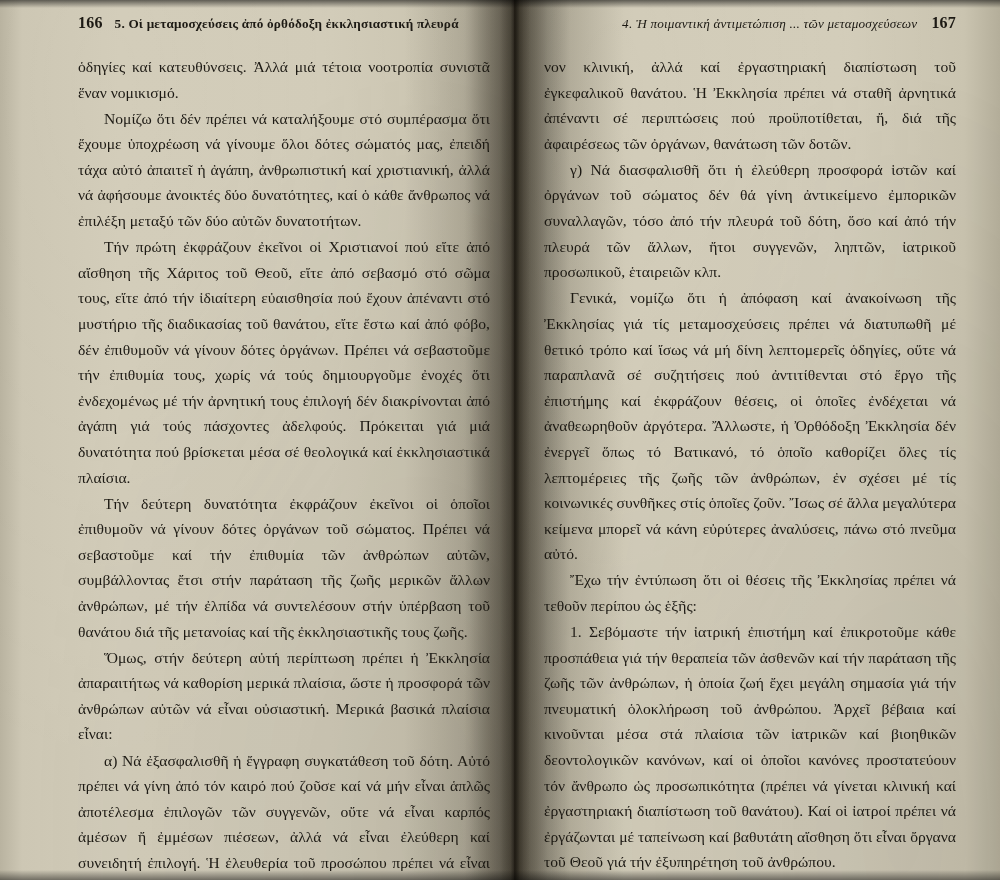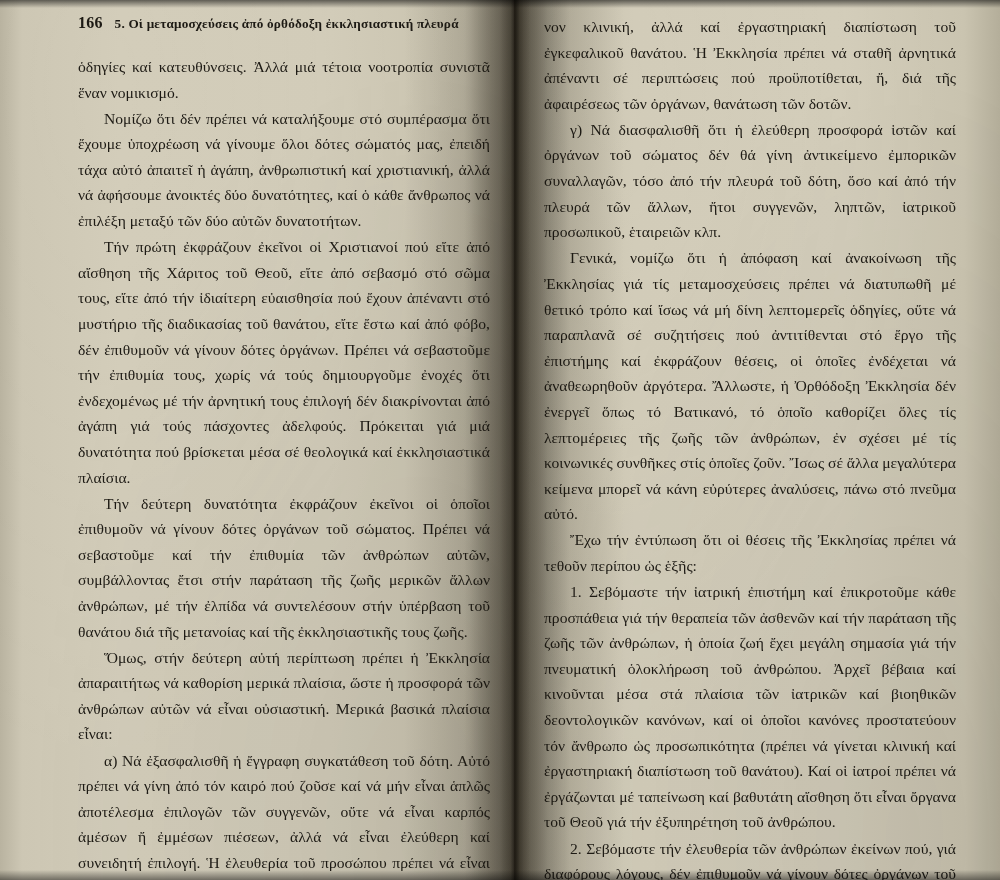--- a/index.html
+++ b/index.html
@@ -183,20 +183,24 @@
       <p class="para indent">α) Νά ἐξασφαλισθῆ ἡ ἔγγραφη συγκατάθεση τοῦ δότη. Αὐτό πρέπει νά γίνη ἀπό τόν καιρό πού ζοῦσε καί νά μήν εἶναι ἁπλῶς ἀποτέλεσμα ἐπιλογῶν τῶν συγγενῶν, οὔτε νά εἶναι καρπός ἀμέσων ἤ ἐμμέσων πιέσεων, ἀλλά νά εἶναι ἐλεύθερη καί συνειδητή ἐπιλογή. Ἡ ἐλευθερία τοῦ προσώπου πρέπει νά εἶναι σεβαστή.</p>
 
     </div>
     <div class="grain"></div>
     <div class="inner-shadow-left"></div>
     <div class="curl-left"></div>
   </div>
 
   <div class="page right">
     <div class="content">
+      <div class="runhead">
+        <span class="title">4. Ἡ ποιμαντική ἀντιμετώπιση ... τῶν μεταμοσχεύσεων</span>
+        <span class="folio">167</span>
+      </div>
       <p class="para">νον κλινική, ἀλλά καί ἐργαστηριακή διαπίστωση τοῦ ἐγκεφαλικοῦ θανάτου. Ἡ Ἐκκλησία πρέπει νά σταθῆ ἀρνητικά ἀπέναντι σέ περιπτώσεις πού προϋποτίθεται, ἤ, διά τῆς ἀφαιρέσεως τῶν ὀργάνων, θανάτωση τῶν δοτῶν.</p>
       <p class="para indent">γ) Νά διασφαλισθῆ ὅτι ἡ ἐλεύθερη προσφορά ἱστῶν καί ὀργάνων τοῦ σώματος δέν θά γίνη ἀντικείμενο ἐμπορικῶν συναλλαγῶν, τόσο ἀπό τήν πλευρά τοῦ δότη, ὅσο καί ἀπό τήν πλευρά τῶν ἄλλων, ἤτοι συγγενῶν, ληπτῶν, ἰατρικοῦ προσωπικοῦ, ἑταιρειῶν κλπ.</p>
       <p class="para indent">Γενικά, νομίζω ὅτι ἡ ἀπόφαση καί ἀνακοίνωση τῆς Ἐκκλησίας γιά τίς μεταμοσχεύσεις πρέπει νά διατυπωθῆ μέ θετικό τρόπο καί ἴσως νά μή δίνη λεπτομερεῖς ὁδηγίες, οὔτε νά παραπλανᾶ σέ συζητήσεις πού ἀντιτίθενται στό ἔργο τῆς ἐπιστήμης καί ἐκφράζουν θέσεις, οἱ ὁποῖες ἐνδέχεται νά ἀναθεωρηθοῦν ἀργότερα. Ἄλλωστε, ἡ Ὀρθόδοξη Ἐκκλησία δέν ἐνεργεῖ ὅπως τό Βατικανό, τό ὁποῖο καθορίζει ὅλες τίς λεπτομέρειες τῆς ζωῆς τῶν ἀνθρώπων, ἐν σχέσει μέ τίς κοινωνικές συνθῆκες στίς ὁποῖες ζοῦν. Ἴσως σέ ἄλλα μεγαλύτερα κείμενα μπορεῖ νά κάνη εὐρύτερες ἀναλύσεις, πάνω στό πνεῦμα αὐτό.</p>
       <p class="para indent">Ἔχω τήν ἐντύπωση ὅτι οἱ θέσεις τῆς Ἐκκλησίας πρέπει νά τεθοῦν περίπου ὡς ἑξῆς:</p>
       <p class="para indent">1. Σεβόμαστε τήν ἰατρική ἐπιστήμη καί ἐπικροτοῦμε κάθε προσπάθεια γιά τήν θεραπεία τῶν ἀσθενῶν καί τήν παράταση τῆς ζωῆς τῶν ἀνθρώπων, ἡ ὁποία ζωή ἔχει μεγάλη σημασία γιά τήν πνευματική ὁλοκλήρωση τοῦ ἀνθρώπου. Ἀρχεῖ βέβαια καί κινοῦνται μέσα στά πλαίσια τῶν ἰατρικῶν καί βιοηθικῶν δεοντολογικῶν κανόνων, καί οἱ ὁποῖοι κανόνες προστατεύουν τόν ἄνθρωπο ὡς προσωπικότητα (πρέπει νά γίνεται κλινική καί ἐργαστηριακή διαπίστωση τοῦ θανάτου). Καί οἱ ἰατροί πρέπει νά ἐργάζωνται μέ ταπείνωση καί βαθυτάτη αἴσθηση ὅτι εἶναι ὄργανα τοῦ Θεοῦ γιά τήν ἐξυπηρέτηση τοῦ ἀνθρώπου.</p>
       <p class="para indent">2. Σεβόμαστε τήν ἐλευθερία τῶν ἀνθρώπων ἐκείνων πού, γιά διαφόρους λόγους, δέν ἐπιθυμοῦν νά γίνουν δότες ὀργάνων τοῦ σώματός τους, καθώς ἐπίσης σεβόμαστε καί τήν ἐλευθερία τῶν ἰατρῶν ἐκείνων, οἱ ὁποῖοι ἀπό εὐαισθησία καί λό-</p>
     </div>
     <div class="grain"></div>
     <div class="inner-shadow-right"></div>
     <div class="curl-right"></div>

